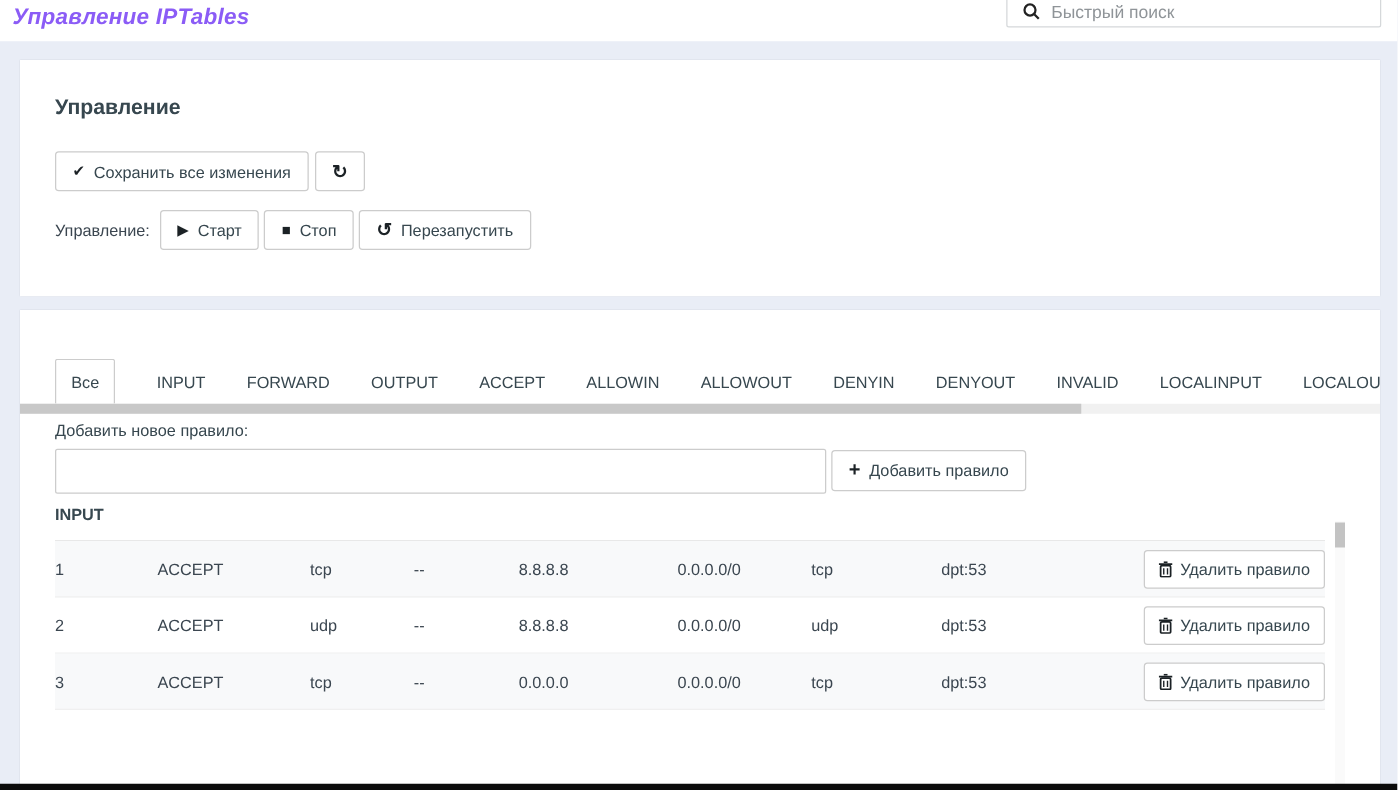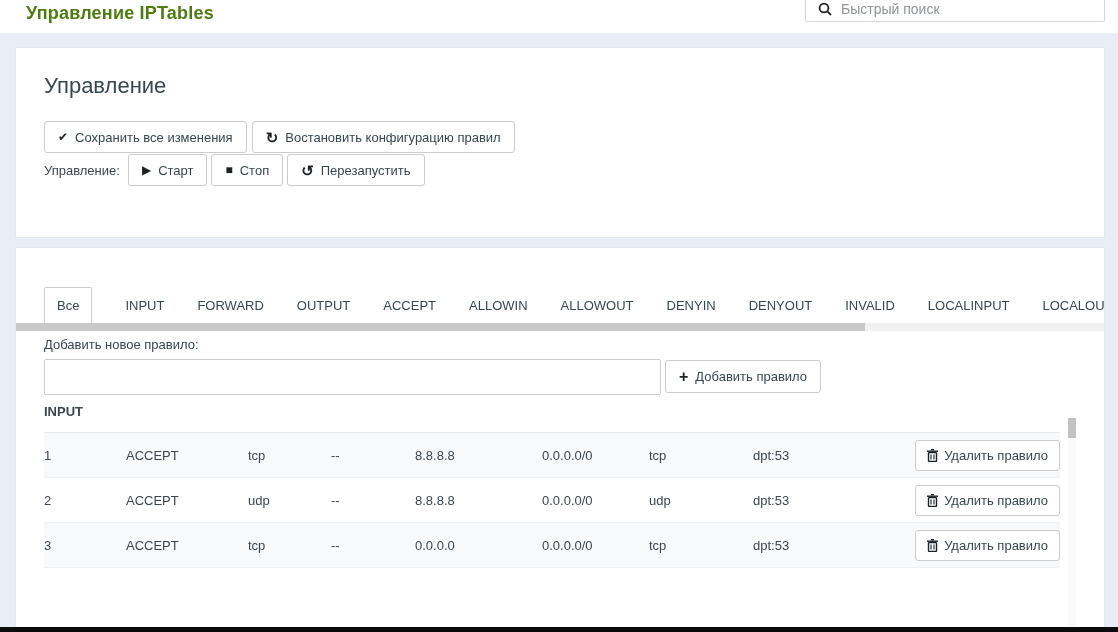--- a/index.html
+++ b/index.html
@@ -8,56 +8,56 @@
     position:relative;
     font-family:"Liberation Sans", sans-serif;
     background:#e9edf6;
     color:#37474f;
   }
   .topband{
     position:absolute; left:0; top:0; width:1118px; height:33px;
     background:#ffffff;
   }
   .page-title{
-    position:absolute; left:26px; top:3px;
-    font-size:18px; font-weight:700; color:#4d7c0f; letter-spacing:.2px;
+    position:absolute; left:10px; top:3px;
+    font-size:18px; font-weight:700; color:#8b5cf6; letter-spacing:.2px;font-style:italic;
   }
   .searchbox{
     position:absolute; left:805px; top:-14px; width:300px; height:36px;
     background:#fff; border:1px solid #d5d8da; border-radius:2px;
     display:flex; align-items:flex-end; gap:9px; padding:0 10px 4px 12px;
   }
   .searchbox svg{ flex:0 0 auto; margin-bottom:1px; }
   .searchbox input{
     flex:1; border:none; outline:none; font-family:inherit;
     font-size:14px; color:#000000; height:17px; background:transparent;margin-top:15px;
   }
   .searchbox input::placeholder{ color:#8f9498; }
 
   .card{
     position:absolute; left:16px; width:1088px; background:#fff;
     box-shadow:0 0 1px rgba(0,0,0,.15);
   }
   .card1{ top:48px; height:189px; padding:28px 0 0 28px; }
   .card2{ top:248px; height:384px; padding:22px 0 0 28px; overflow:hidden; }
 
-  .card h2{ font-size:22px; font-weight:400; color:#37474f; line-height:20px; }
+  .card h2{ font-size:17px; font-weight:700; color:#37474f; line-height:20px; }
 
   .btn{
     display:inline-flex; align-items:center; gap:7px;
     background:#fff; border:1px solid #ccc; border-radius:3px;
     height:32px; padding:0 13px; font-family:inherit;
     font-size:13px; color:#37474f; cursor:pointer; white-space:nowrap;
   }
   .btn .glyph{ font-size:12px; line-height:1; color:#1b2125; }
   .btn .glyph.big{ font-size:16px; font-weight:700; }
   .btn .glyph.rot{ font-size:15px; font-weight:700; }
 
   .btnrow{ display:flex; gap:5px; margin-top:25px; }
-  .ctlrow{ display:flex; align-items:center; gap:4px; margin-top:1px; }
+  .ctlrow{ display:flex; align-items:center; gap:4px; margin-top:15px; }
   .ctlrow .lbl{ font-size:13px; color:#3b4650; margin-right:4px; }
 
   .tabs{
     margin-top:17px; height:36px; width:1060px;
     display:flex; align-items:center; gap:33px; overflow:hidden;
   }
   .tab{ font-size:13px; color:#37474f; white-space:nowrap; cursor:pointer; flex:0 0 auto; }
   .tab.active{
     height:36px; display:flex; align-items:center; padding:16px 12px;
     border:1px solid #ccc; border-bottom:none; background:#fff; border-radius:2px 2px 0 0;
@@ -115,21 +115,20 @@
 
 <div class="card card1">
   <h2>Управление</h2>
   <div class="btnrow">
     <button class="btn">
       <span class="glyph">✔</span>
       <span>Сохранить все изменения</span>
     </button>
     <button class="btn">
       <span class="glyph rot">↻</span>
-      <span>Востановить конфигурацию правил</span>
     </button>
   </div>
   <div class="ctlrow">
     <span class="lbl">Управление:</span>
     <button class="btn">
       <span class="glyph">▶</span>
       <span>Старт</span>
     </button>
     <button class="btn">
       <span class="glyph">■</span>

